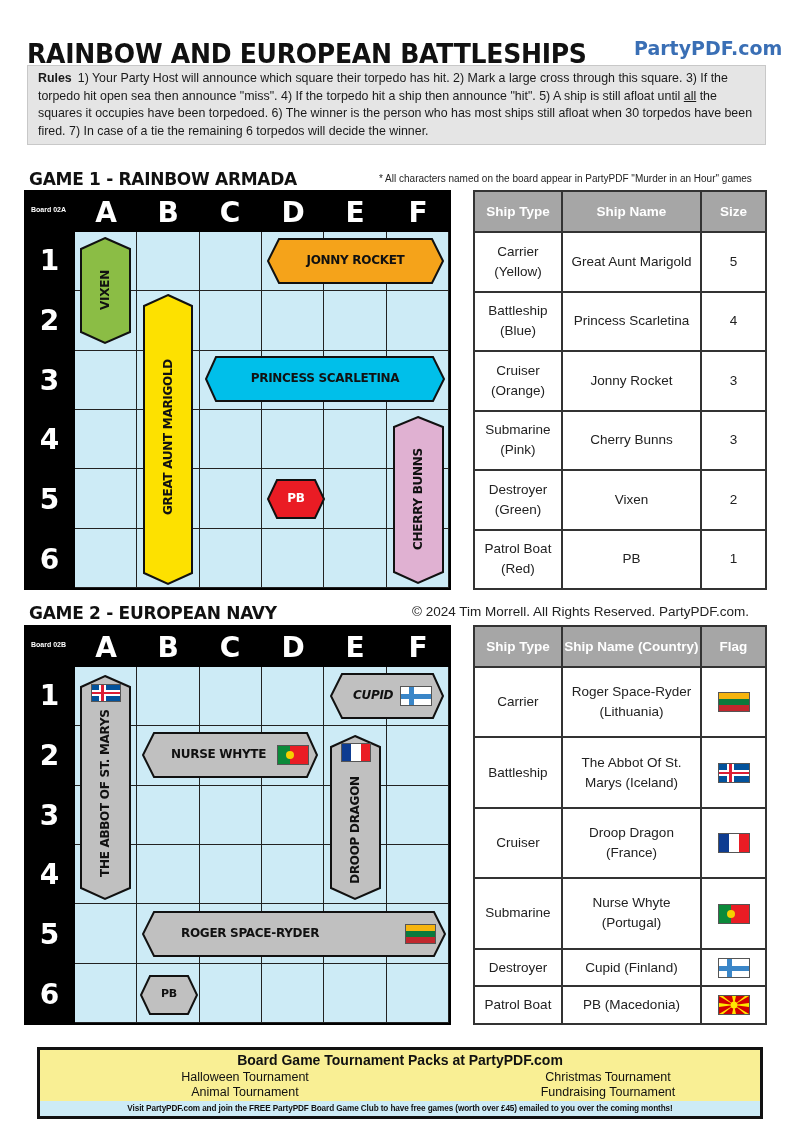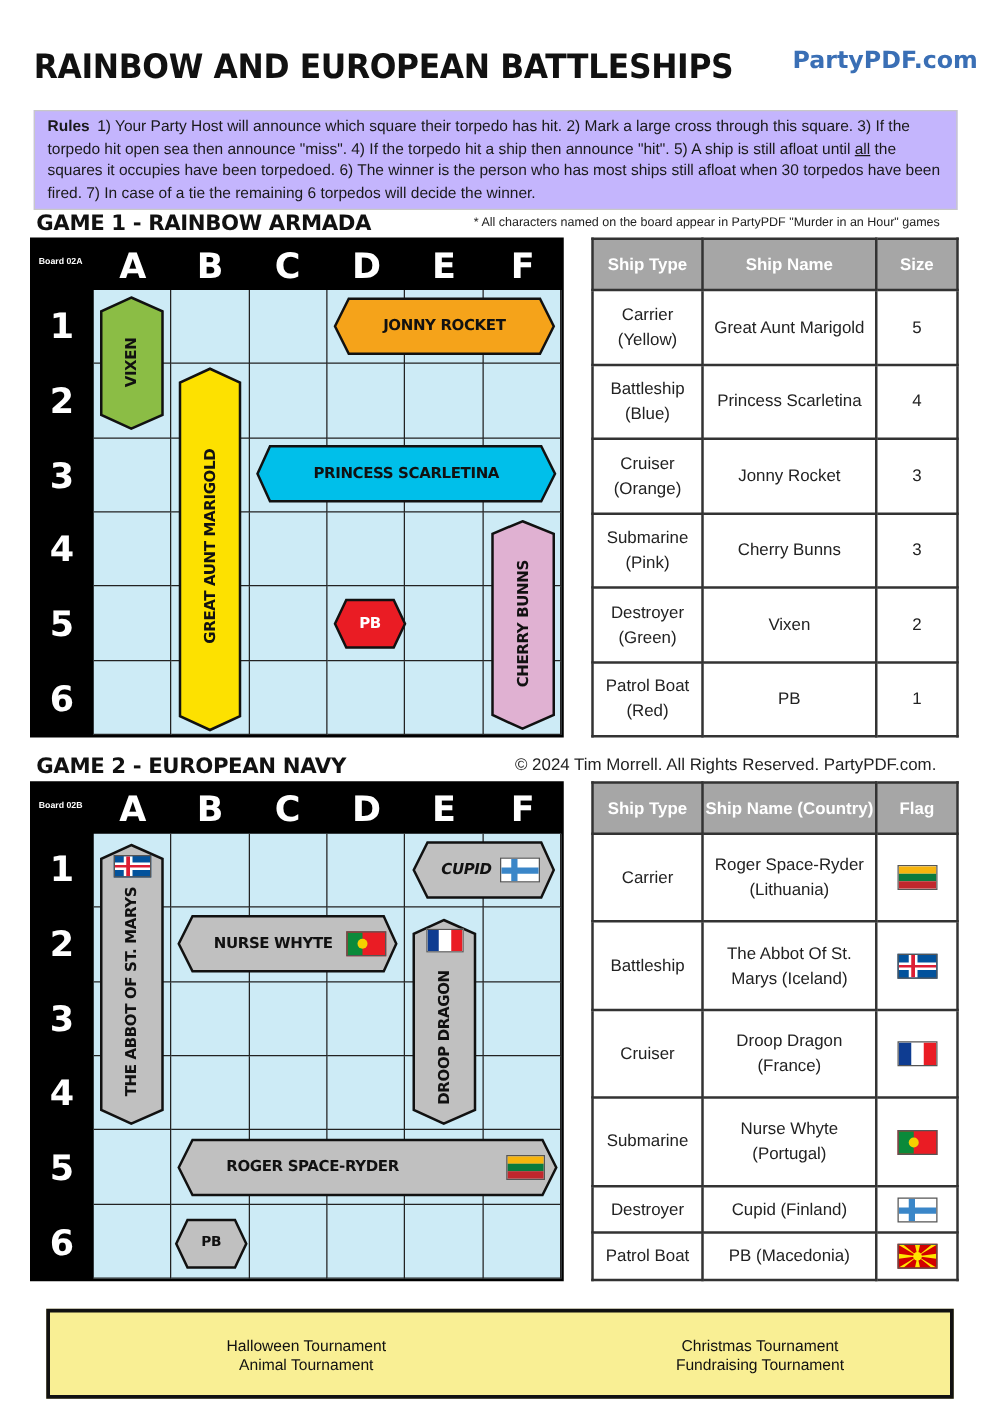--- a/index.html
+++ b/index.html
@@ -9,22 +9,22 @@
   }
   .title {
     position: absolute; left: 27px; top: 38px; font-size: 27px; font-weight: 900;
     letter-spacing: -0.3px; font-family: "DejaVu Sans", sans-serif; transform: scaleX(0.93); transform-origin: left;
   }
   .brand {
     position: absolute; left: 634px; top: 37px; font-size: 19px; font-weight: bold; color: #3a6fb5;
     font-family: "DejaVu Sans", sans-serif;
   }
   .rules {
-    position: absolute; left: 27px; top: 88px; width: 721px; height: 74px;
-    background: #c4b5fd; border: 1.5px solid #c8c8c8; padding: 4px 6px 0 10px;
+    position: absolute; left: 27px; top: 65px; width: 721px; height: 74px;
+    background: #e5e5e5; border: 1.5px solid #c8c8c8; padding: 4px 6px 0 10px;
     font-size: 12.4px; line-height: 17.5px; color: #1a1a1a; box-sizing: content-box;
   }
   .rules b { font-weight: bold; margin-right: 6px; }
   .rules u { text-decoration: underline; }
 
   .section-title {
     position: absolute; font-size: 17px; font-weight: bold; font-family: "DejaVu Sans", sans-serif; letter-spacing: -0.3px;
   }
   .note { position: absolute; font-size: 10px; color: #222; }
   .copyright { position: absolute; font-size: 13.5px; color: #222; }
@@ -400,17 +400,19 @@
                 <polygon points="15,9 30,7 30,11"></polygon>
                 <circle cx="15" cy="9" r="3.5"></circle>
               </g>
             </svg>
     </span></td>
   </tr>
 </tbody>
   </table>
 
 <div class="footer">
+  <div class="ft-title">Board Game Tournament Packs at PartyPDF.com</div>
   <div class="ft-item" style="left:95px; top:20px;">Halloween Tournament</div>
   <div class="ft-item" style="left:458px; top:20px;">Christmas Tournament</div>
   <div class="ft-item" style="left:95px; top:35px;">Animal Tournament</div>
   <div class="ft-item" style="left:458px; top:35px;">Fundraising Tournament</div>
+  <div class="ft-strip">Visit PartyPDF.com and join the FREE PartyPDF Board Game Club to have free games (worth over £45) emailed to you over the coming months!</div>
 </div>
 
 </body></html>

